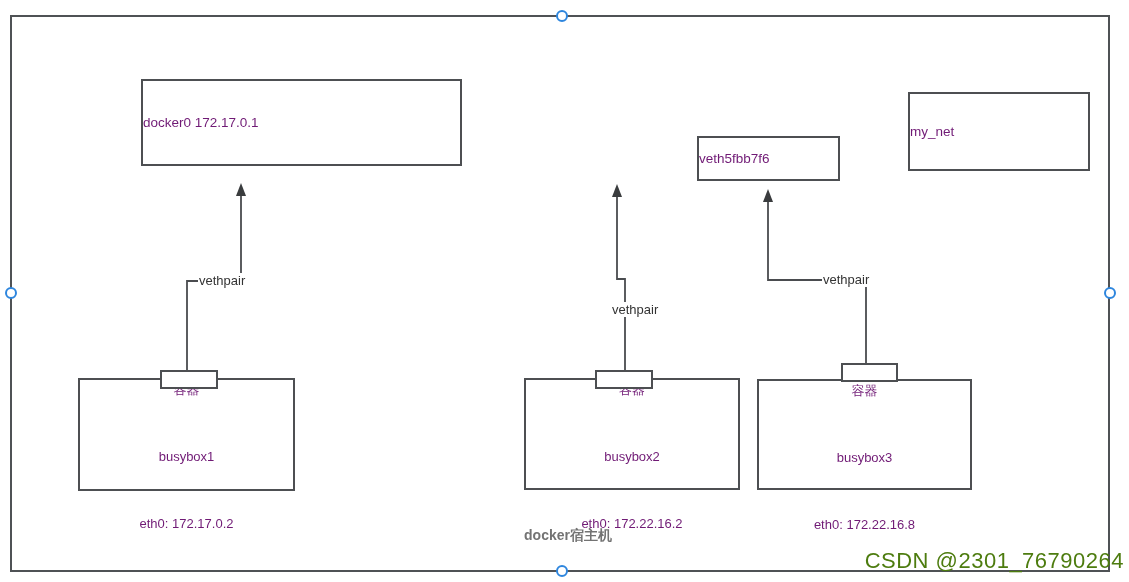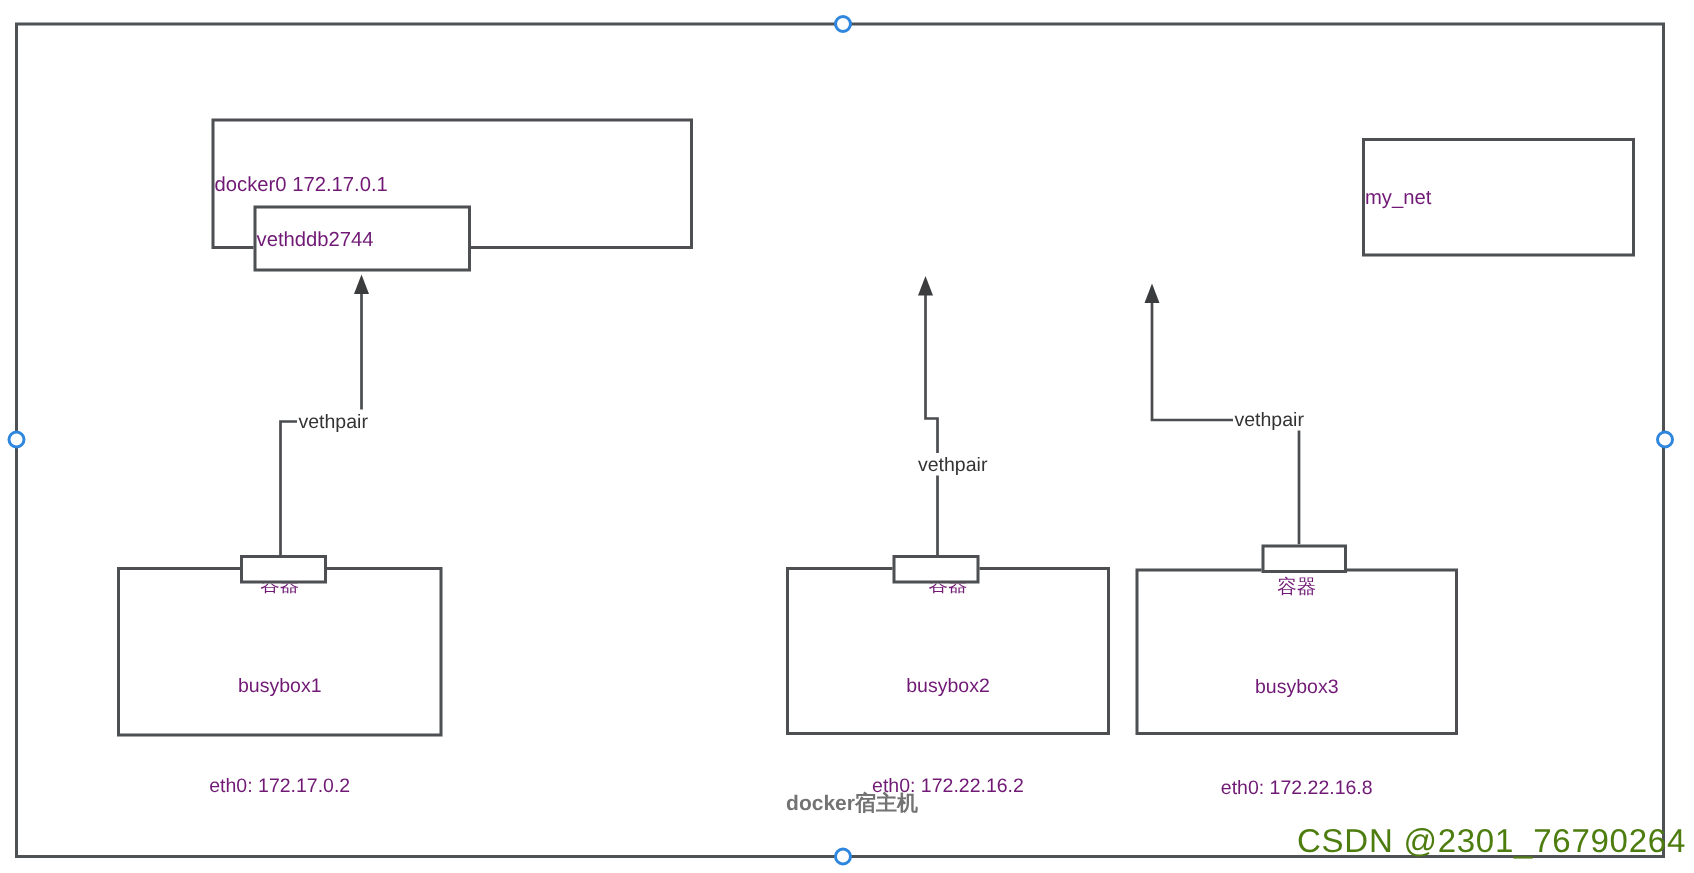--- a/index.html
+++ b/index.html
@@ -103,22 +103,22 @@
     </g>
   </svg>
 
   <div class="box net-docker0">
     <span>docker0 172.17.0.1</span>
   </div>
   <div class="box net-mynet">
     <span>my_net</span>
   </div>
 
-  <div class="box white veth-1">
-    <span>vethddb2744</span>
+  <div class="box white veth-3">
+    <span>veth5fbb7f6</span>
   </div>
 
   <div class="wire-label wl-1">vethpair</div>
   <div class="wire-label wl-2">vethpair</div>
   <div class="wire-label wl-3">vethpair</div>
 
   <div class="port port-1"></div>
   <div class="port port-2"></div>
   <div class="port port-3"></div>
 

